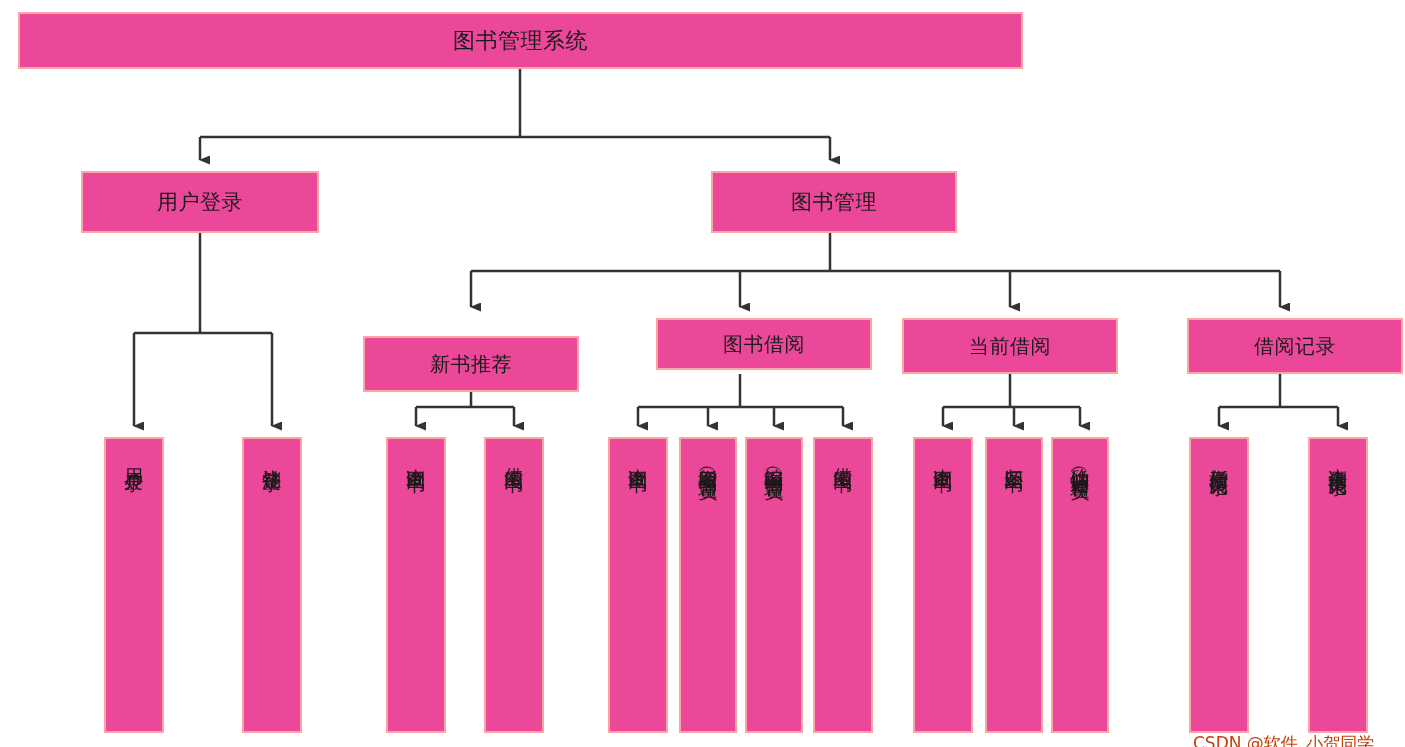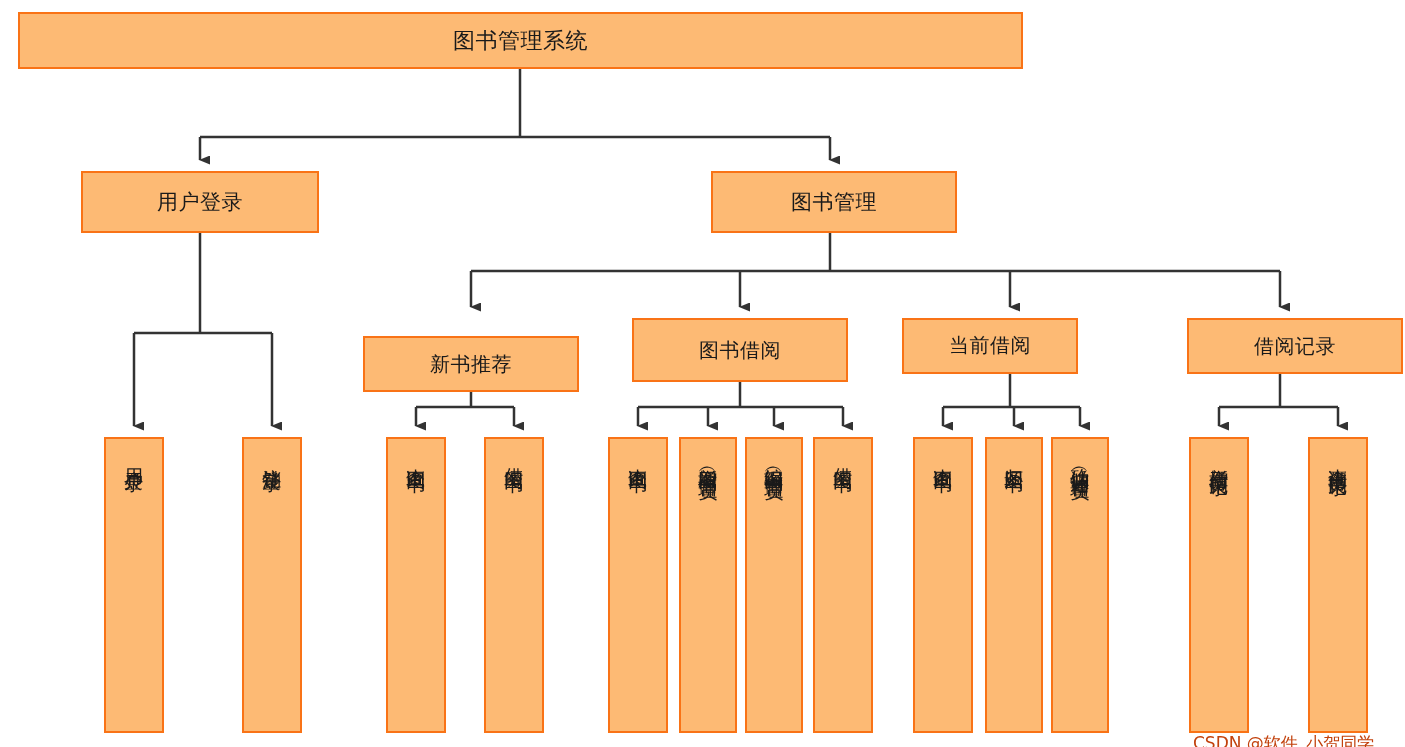--- a/index.html
+++ b/index.html
@@ -20,22 +20,22 @@
   #connector-layer {
     position: absolute;
     left: 0;
     top: 0;
     width: 1405px;
     height: 747px;
   }
   .node-box {
     position: absolute;
     box-sizing: border-box;
-    background: #fdba74;
-    border: 2px solid #f97316;
+    background: #ec4899;
+    border: 2px solid #fca5a5;
     display: flex;
     align-items: center;
     justify-content: center;
     z-index: 5;
   }
   .node-label {
     color: #1a1a1a;
     font-size: 21px;
     line-height: 1.25;
     white-space: nowrap;
@@ -127,24 +127,24 @@
   <div class="node-box level2" style="left: 81px; top: 171px; width: 238px; height: 62px;">
     <span class="node-label">用户登录</span>
   </div>
   <div class="node-box level2" style="left: 711px; top: 171px; width: 246px; height: 62px;">
     <span class="node-label">图书管理</span>
   </div>
 
   <div class="node-box level3" style="left: 363px; top: 336px; width: 216px; height: 56px;">
     <span class="node-label">新书推荐</span>
   </div>
-  <div class="node-box level3" style="left: 632px; top: 318px; width: 216px; height: 64px;">
+  <div class="node-box level3" style="left: 656px; top: 318px; width: 216px; height: 52px;">
     <span class="node-label">图书借阅</span>
   </div>
-  <div class="node-box level3" style="left: 902px; top: 318px; width: 176px; height: 56px; font-family: Liberation Mono, monospace;">
+  <div class="node-box level3" style="left: 902px; top: 318px; width: 216px; height: 56px;">
     <span class="node-label">当前借阅</span>
   </div>
   <div class="node-box level3" style="left: 1172px; top: 318px; width: 216px; height: 56px; margin-left: 15px;">
     <span class="node-label">借阅记录</span>
   </div>
 
   <div class="node-box leaf" style="left: 104px; top: 437px; width: 60px; height: 296px;">
     <span class="node-label">用户登录</span>
   </div>
   <div class="node-box leaf" style="left: 242px; top: 437px; width: 60px; height: 296px;">

